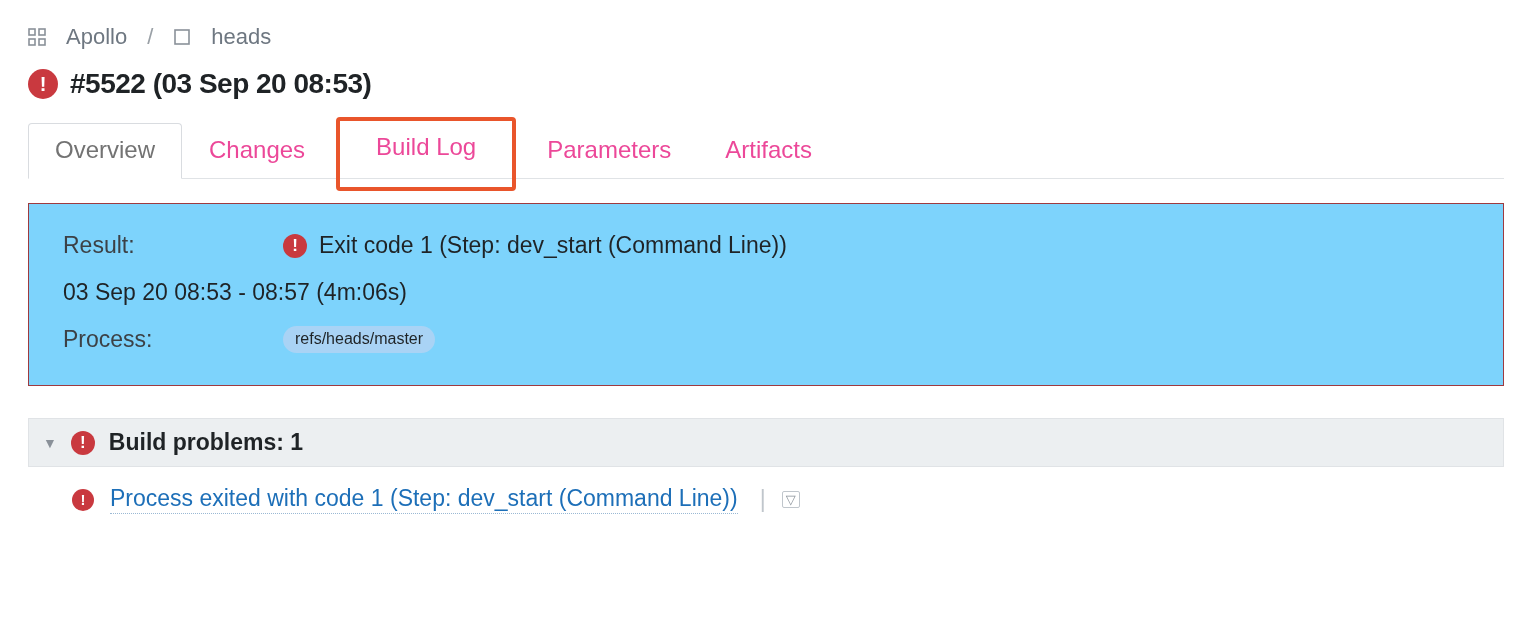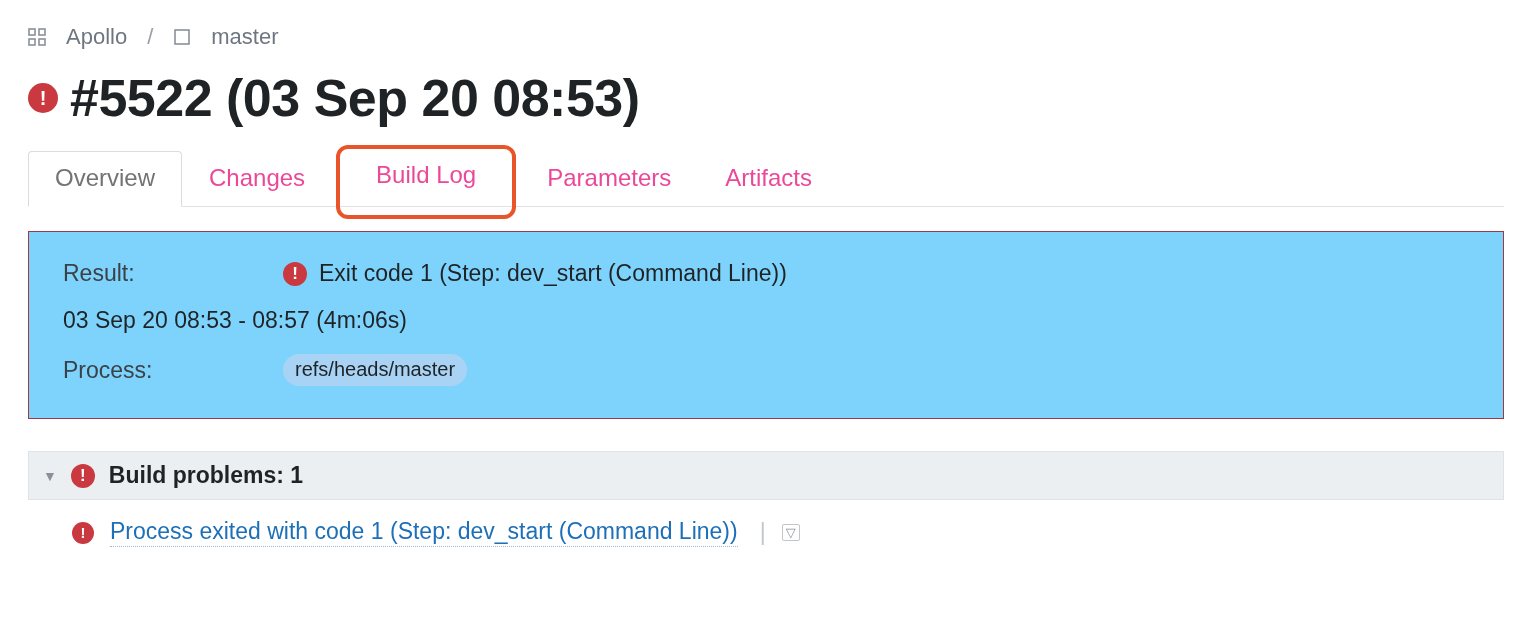--- a/index.html
+++ b/index.html
@@ -24,21 +24,21 @@
   .bc-sep { color: #9aa0a6; }
   .grid-icon svg, .square-icon svg { display: block; }
   
   .title-row {
     display: flex;
     align-items: center;
     gap: 12px;
     margin-bottom: 22px;
   }
   .title-row h1 {
-    font-size: 52px;
+    font-size: 28px;
     font-weight: 700;
     margin: 0;
     letter-spacing: -0.5px;
   }
   .err-circle {
     display: inline-flex;
     align-items: center;
     justify-content: center;
     border-radius: 50%;
     background: #c9393f;
@@ -67,21 +67,21 @@
   }
   .tab.active {
     color: #737373;
     border-color: #d9dce0;
     border-bottom: 1px solid #fff;
     border-radius: 4px 4px 0 0;
     background: #fff;
   }
   .tab.highlight-box {
     border: 4px solid #e9552b;
-    border-radius: 12px;
+    border-radius: 4px;
     padding: 12px 36px;
     margin: -6px 4px -12px 4px;
     z-index: 2;
   }
   
   .summary {
     margin-top: 24px;
     border: 1px solid #9e3a3f;
     background: #7dd3fc;
     padding: 18px 34px 22px 34px;
@@ -99,21 +99,21 @@
   .svalue {
     display: flex;
     align-items: center;
     gap: 12px;
     color: #1f2326;
   }
   .branch-tag {
     background: #a9d3f5;
     padding: 4px 12px 5px 12px;
     color: #1f2326;
-    font-size: 20px;
+    font-size: 16px;
     border-radius: 16px;
   }
   
   .problems {
     margin-top: 32px;
   }
   .problems-header {
     display: flex;
     align-items: center;
     gap: 14px;
@@ -161,21 +161,21 @@
         <rect x="11" y="11" width="6" height="6"></rect>
     </svg>
   </span>
   <a href="#">Apollo</a>
   <span class="bc-sep">/</span>
   <span class="square-icon">
     <svg width="18" height="18" viewBox="0 0 18 18" fill="none" stroke="#8a9199" stroke-width="1.6">
       <rect x="2" y="2" width="14" height="14"></rect>
     </svg>
   </span>
-  <a href="#">master</a>
+  <a href="#">heads</a>
 </div>
 
 <div class="title-row">
   <span class="err-circle err-lg">!</span>
   <h1>#5522 (03 Sep 20 08:53)</h1>
 </div>
 
 <div class="tabs">
   <div class="tab active">Overview</div>
   <div class="tab">Changes</div>

